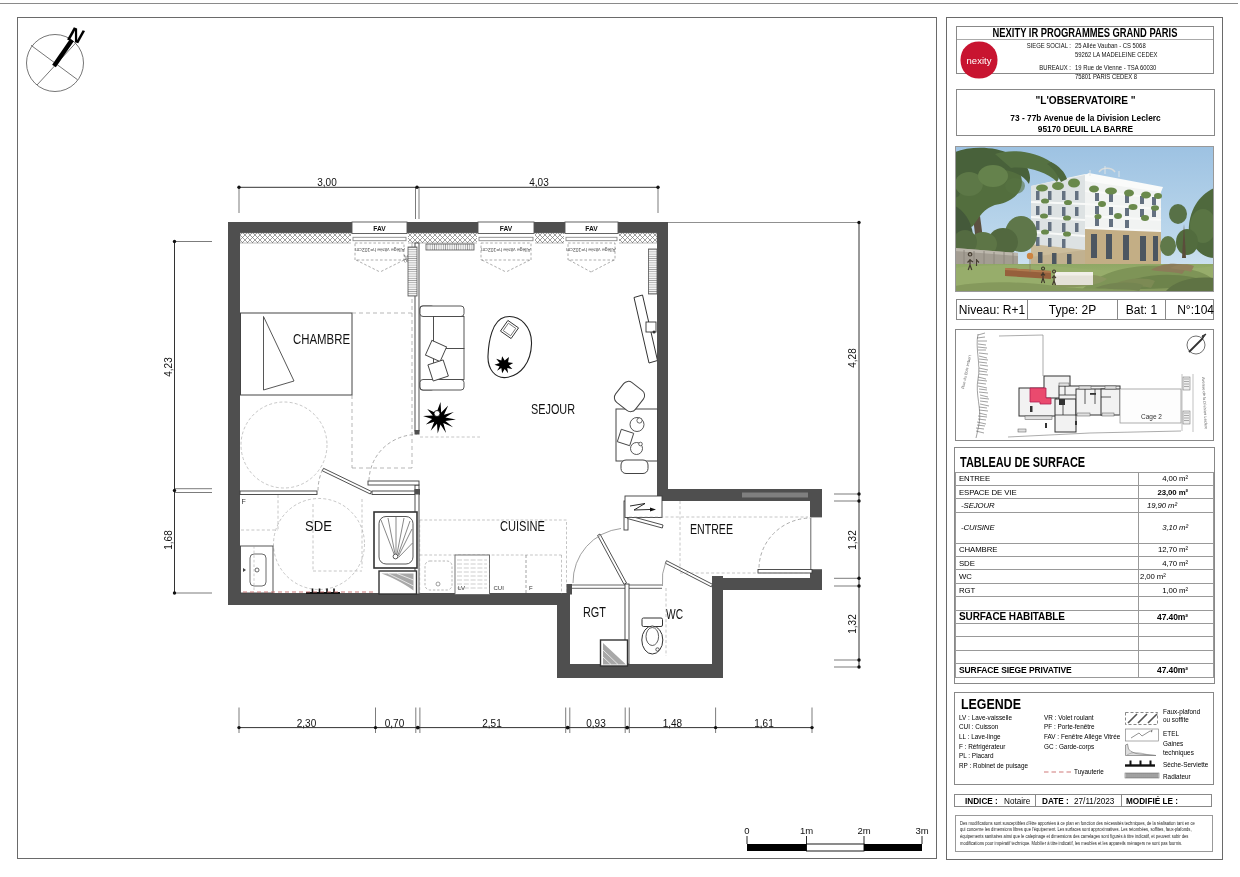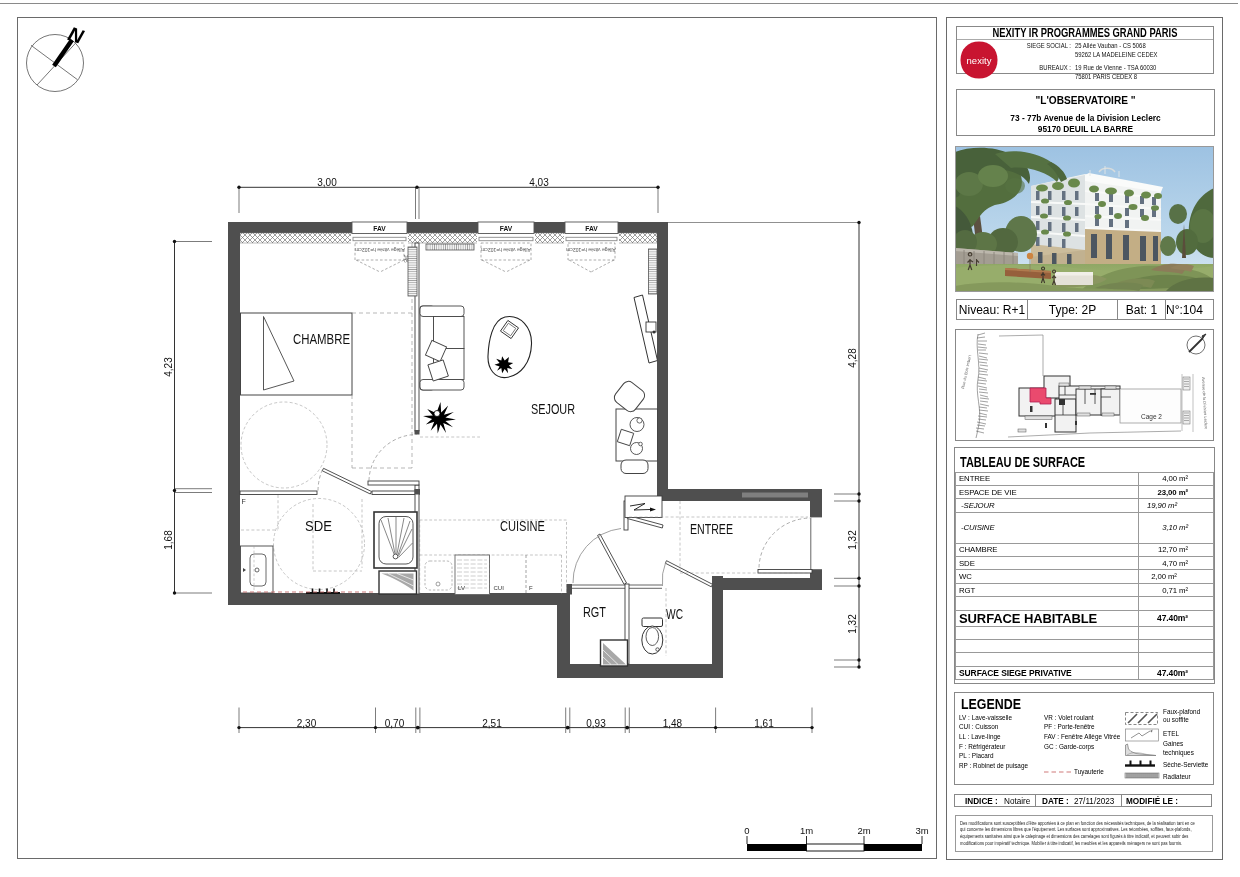--- a/index.html
+++ b/index.html
@@ -669,21 +669,21 @@
 
 <g>
       <rect x="0.5" y="0.5" width="258" height="145" fill="none" stroke="#999" stroke-width="1"></rect>
     </g>
 </svg>
 
 <div class="abs" style="left:956px;top:299px;width:258px;height:21px;border:1px solid #888;font-size:12px;color:#000;">
   <div class="abs" style="left:0;top:0;width:70px;height:20px;line-height:20px;text-align:center;">Niveau: R+1</div>
   <div class="abs" style="left:70px;top:0;width:90px;height:20px;line-height:20px;text-align:center;border-left:1px solid #888;">Type: 2P</div>
   <div class="abs" style="left:160px;top:0;width:48px;height:20px;line-height:20px;text-align:center;border-left:1px solid #888;">Bat: 1</div>
-  <div class="abs" style="left:208px;top:0;width:49px;height:20px;line-height:20px;text-align:left;border-left:1px solid #888;">N°:104</div>
+  <div class="abs" style="left:208px;top:0;width:49px;height:20px;line-height:20px;text-align:right;border-left:1px solid #888;">N°:104</div>
 </div>
 
 <svg class="abs" style="left:955px;top:329px" width="259" height="112" viewBox="0 0 259 112">
 <g>
 
 <g>
         <rect x="0.5" y="0.5" width="258" height="111" fill="none" stroke="#888" stroke-width="1"></rect>
       </g>
 
 <g stroke="#555" stroke-width="0.55" fill="none">
@@ -786,34 +786,34 @@
           <td style="border:1px solid #999;text-align:right;padding-right:25px;">12,70 m²</td>
         </tr>
 
     <tr style="height:13.4px;">
           <td style="border:1px solid #999;padding:0 0 0 3px;">SDE</td>
           <td style="border:1px solid #999;text-align:right;padding-right:25px;">4,70 m²</td>
         </tr>
 
     <tr style="height:13.4px;">
           <td style="border:1px solid #999;padding:0 0 0 3px;">WC</td>
-          <td style="border:1px solid #999;text-align:center;padding-right:25px;">2,00 m²</td>
+          <td style="border:1px solid #999;text-align:left;padding-right:25px;">2,00 m²</td>
         </tr>
 
     <tr style="height:13.4px;">
           <td style="border:1px solid #999;padding:0 0 0 3px;">RGT</td>
-          <td style="border:1px solid #999;text-align:right;padding-right:25px;">0,71 m²</td>
+          <td style="border:1px solid #999;text-align:right;padding-right:25px;">1,00 m²</td>
         </tr>
     <tr style="height:13.4px;">
           <td style="border:1px solid #999;"></td>
           <td style="border:1px solid #999;"></td>
         </tr>
 
     <tr style="height:13.4px;">
-          <td style="border:1px solid #999;padding:0 0 0 3px;font-weight:bold;font-size:13px;">SURFACE HABITABLE</td>
+          <td style="border:1px solid #999;padding:0 0 0 3px;font-weight:bold;font-size:10px;">SURFACE HABITABLE</td>
           <td style="border:1px solid #999;text-align:right;padding-right:25px;font-weight:bold;font-size:8.5px;">47.40m²</td>
         </tr>
     <tr style="height:13.4px;">
           <td style="border:1px solid #999;"></td>
           <td style="border:1px solid #999;"></td>
         </tr>
     <tr style="height:13.4px;">
           <td style="border:1px solid #999;"></td>
           <td style="border:1px solid #999;"></td>
         </tr>

